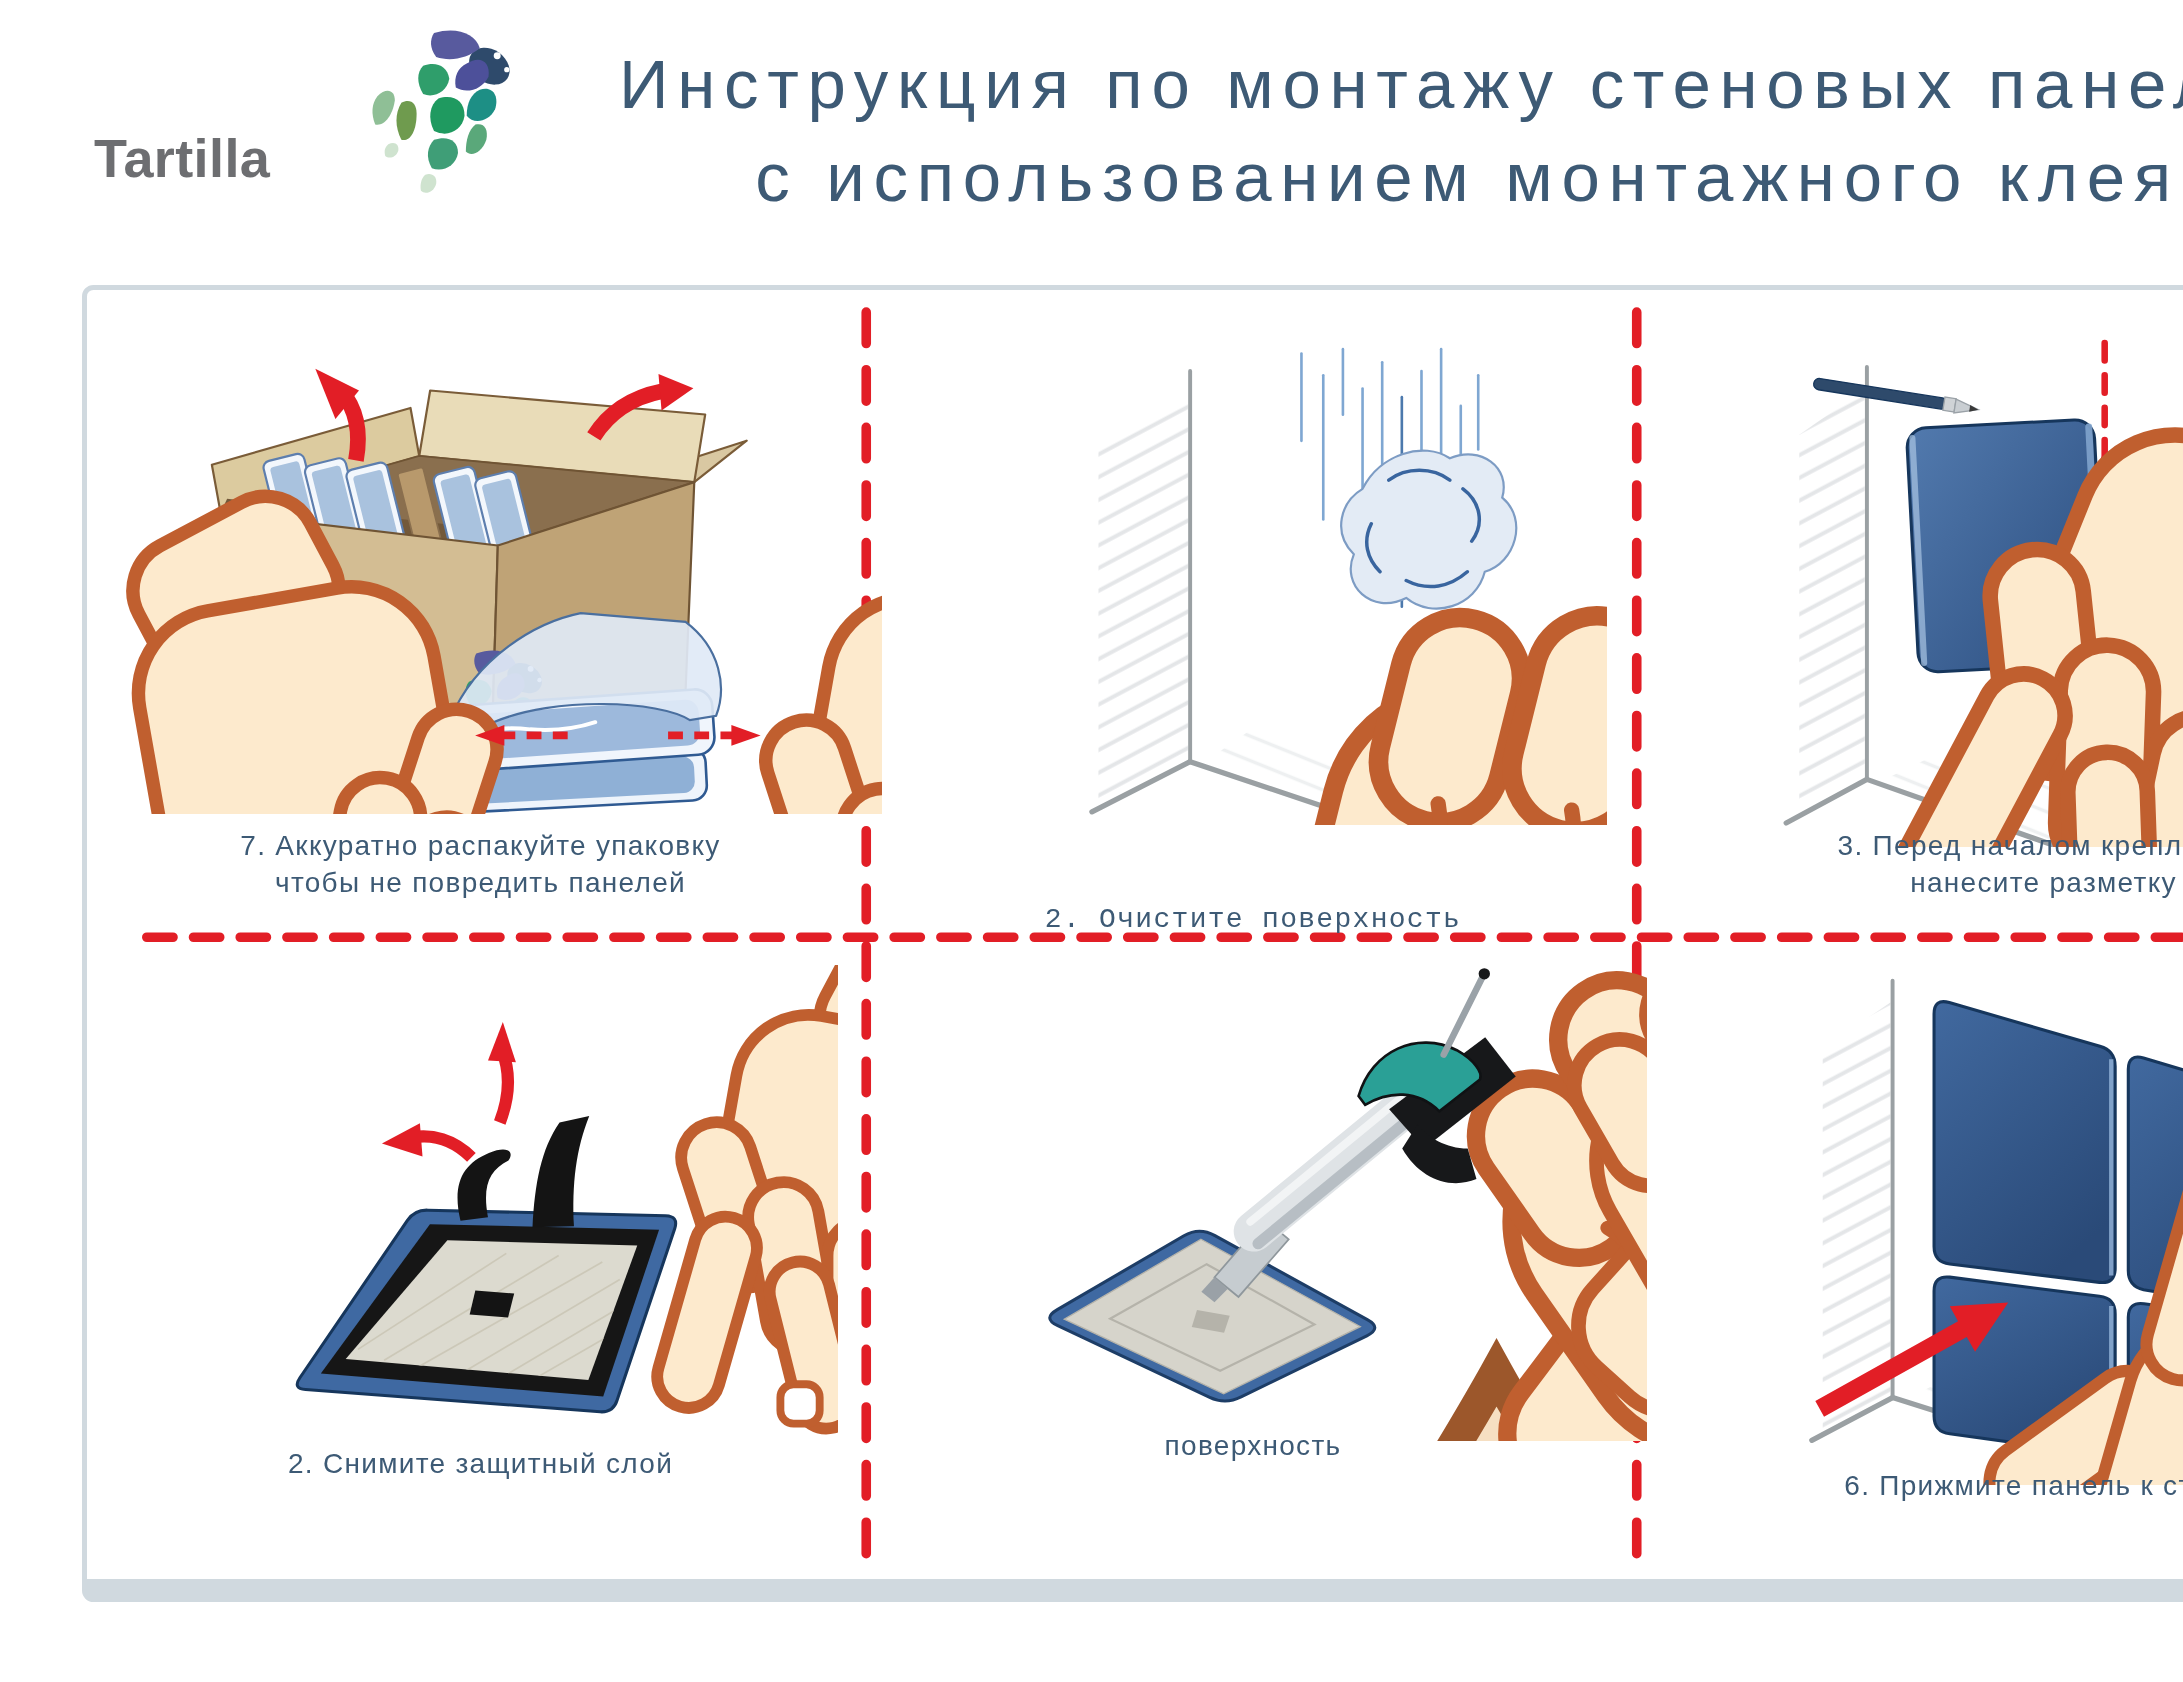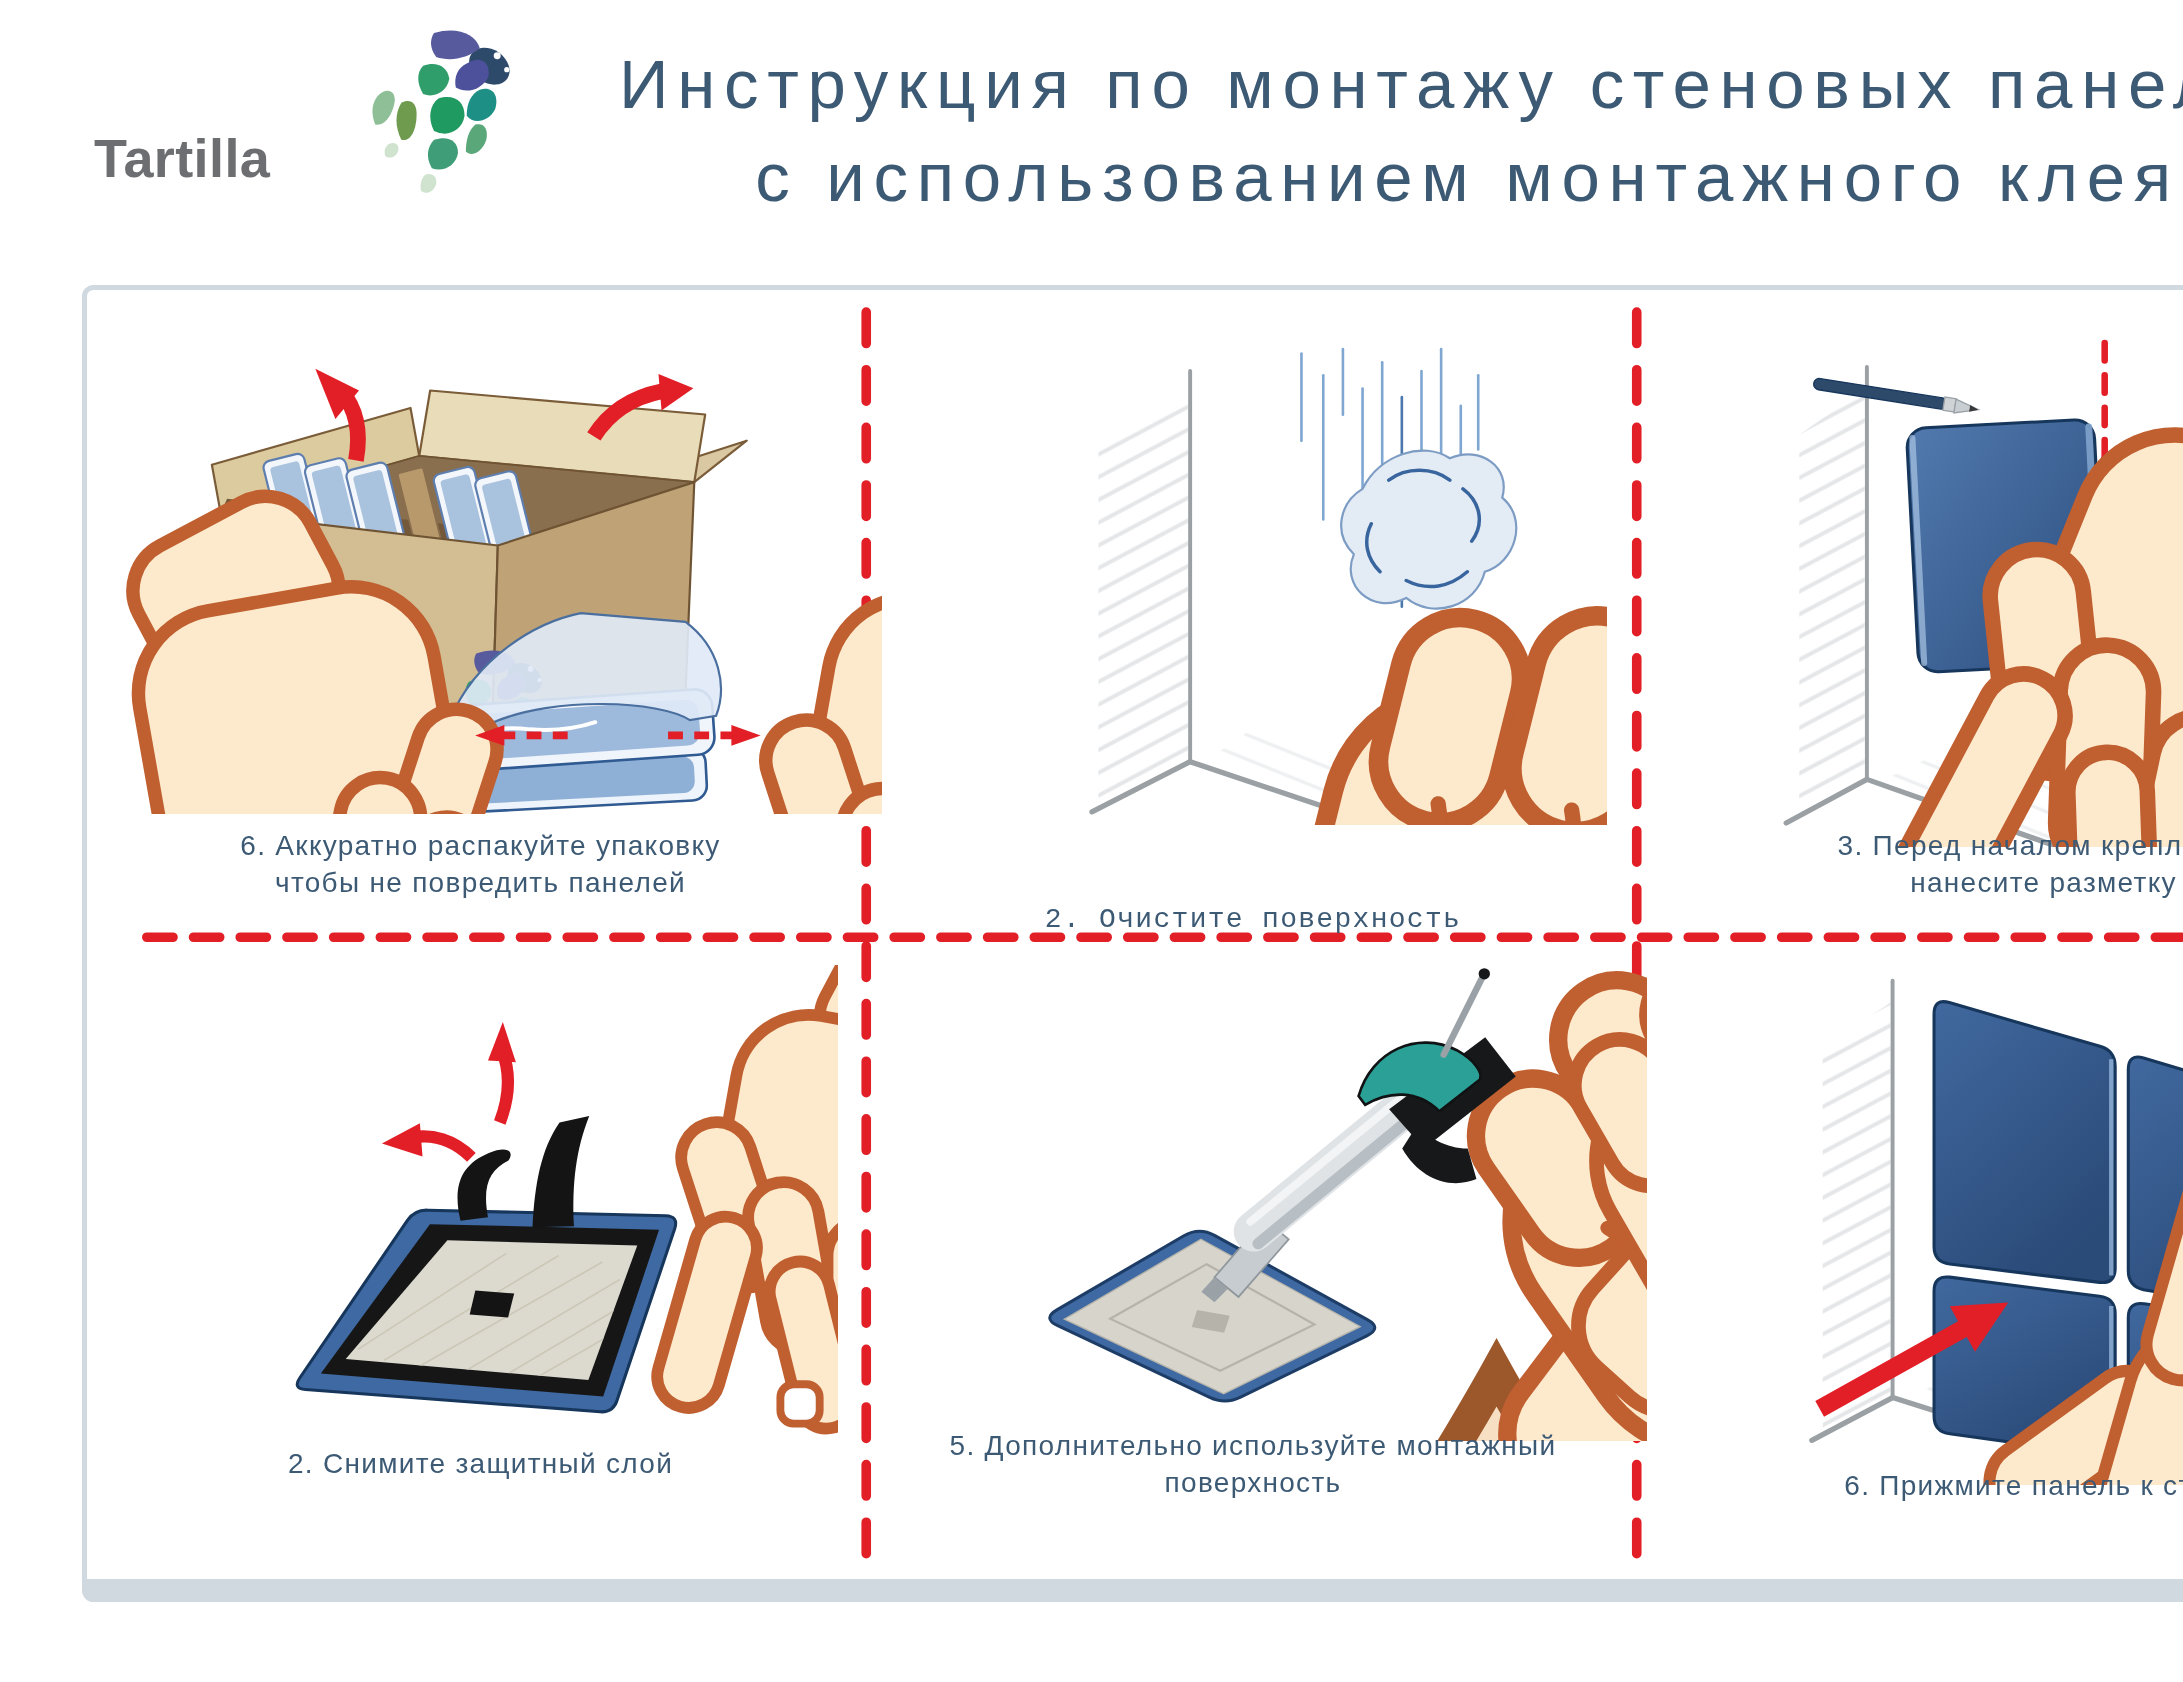--- a/index.html
+++ b/index.html
@@ -356,33 +356,32 @@
     <line x1="1171" y1="350" x2="1171" y2="795"></line>
     <line x1="736" y1="790" x2="736" y2="1115"></line>
     <line x1="1171" y1="855" x2="1171" y2="1130"></line>
   </g>
   <use href="#hand-open" transform="translate(385,140) scale(1.2) rotate(16 160 235)"></use>
   <use href="#hand-open" transform="translate(600,330) scale(1.3) rotate(4 160 235)"></use>
   <path d="M58,1008 L385,825 L366,791 L500,782 L424,895 L405,861 L78,1044 Z" fill="#e21e26"></path>
 </svg>
 
 <div id="cap1" class="abs caption">
-  <div>6. Аккуратно распакуйте упаковку</div>
+  <div>7. Аккуратно распакуйте упаковку</div>
   <div>чтобы не повредить панелей</div>
 </div>
 <div id="cap2" class="abs caption">
   <div>2. Очистите поверхность</div>
 </div>
 <div id="cap3" class="abs caption">
   <div>3. Перед началом крепления</div>
   <div>нанесите разметку</div>
 </div>
 <div id="cap4" class="abs caption">
   <div>2. Снимите защитный слой</div>
 </div>
 <div id="cap5" class="abs caption">
-  <div>5. Дополнительно используйте монтажный</div>
   <div>поверхность</div>
 </div>
 <div id="cap6" class="abs caption">
   <div>6. Прижмите панель к стене</div>
 </div>
 
 
 </body></html>

